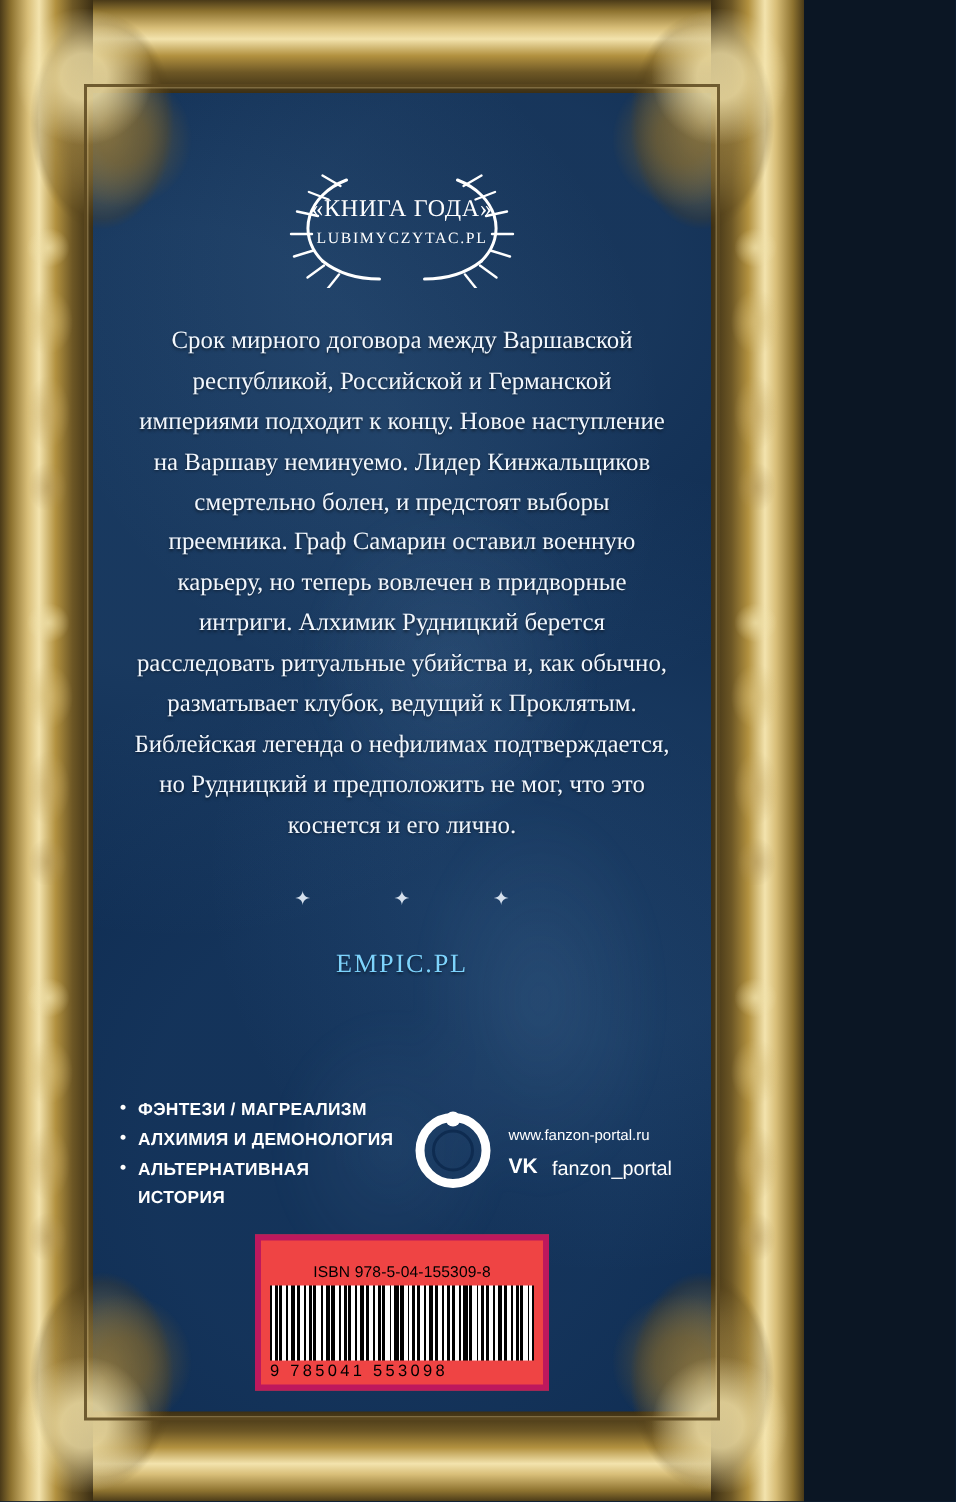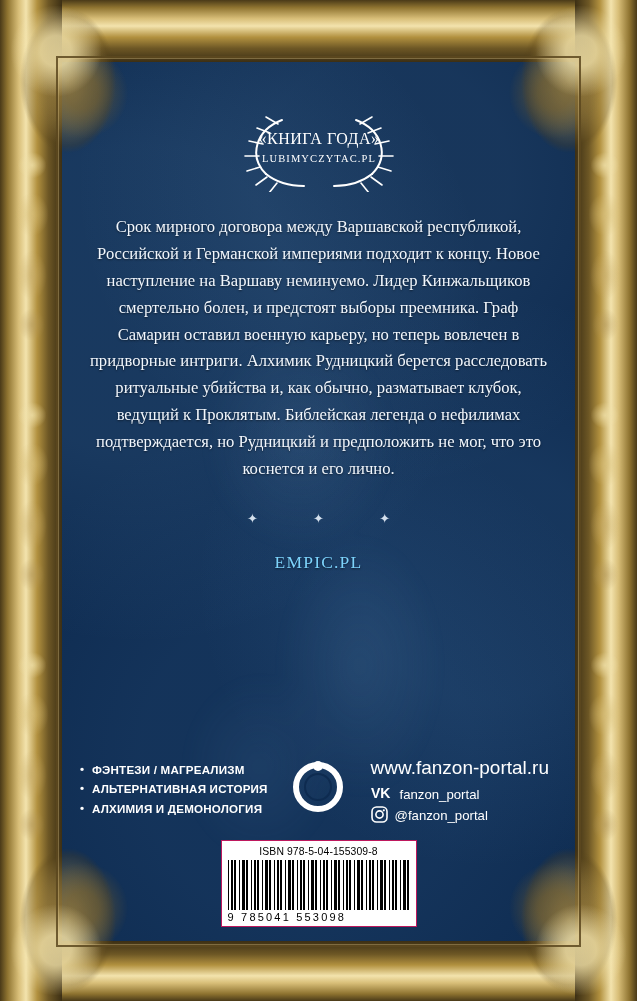--- a/index.html
+++ b/index.html
@@ -9,21 +9,21 @@
   }
   body {
     width: 637px;
     height: 1001px;
     font-family: "Liberation Serif", serif;
     overflow: hidden;
   }
 
   .book-back {
     position: relative;
-    width: 637px;
+    width: 536px;
     height: 1001px;
     background:
       radial-gradient(ellipse 60% 45% at 50% 38%, rgba(60,120,190,0.55) 0%, rgba(20,60,110,0.25) 55%, rgba(8,30,60,0.05) 100%),
       linear-gradient(160deg, #14335c 0%, #13355f 25%, #0f2a4d 55%, #0c2banonexistent 56%, #0b2344 80%, #0a1d39 100%);
     background-color: #0e2b50;
     overflow: hidden;
   }
 
   
   .texture {
@@ -207,28 +207,28 @@
     font-family: "Liberation Sans", sans-serif;
     font-size: 13.2px;
     color: #ffffff;
     line-height: 1.55;
   }
   .link-row {
     display: flex;
     align-items: flex-start;
     gap: 7px;
   }
-  .link-site { font-size: 19px; margin-bottom: 3px; }
+  .link-site { font-size: 10px; margin-bottom: 3px; }
 
   .barcode-box {
     margin: 14px auto 0 auto;
     width: 196px;
-    background: #ffffff;
-    border: 1px solid #be185d;
-    padding: 5px 6px 3px 6px;
+    background: #ef4444;
+    border: 4px solid #be185d;
+    padding: 16px 6px 3px 6px;
     box-sizing: border-box;
   }
   .isbn-text {
     font-family: "Liberation Sans", sans-serif;
     font-size: 10.4px;
     color: #000000;
     text-align: center;
     letter-spacing: 0.1px;
     margin-bottom: 3px;
   }
@@ -320,49 +320,41 @@
     </div>
 
 
     <div class="bottom-area">
 
       <div class="info-row">
 
         <div class="tags">
           <ul>
             <li>ФЭНТЕЗИ / МАГРЕАЛИЗМ</li>
+            <li>АЛХИМИЯ И ДЕМОНОЛОГИЯ</li>
             <li>АЛЬТЕРНАТИВНАЯ ИСТОРИЯ</li>
-            <li>АЛХИМИЯ И ДЕМОНОЛОГИЯ</li>
           </ul>
         </div>
 
         <div class="oroboros">
           <svg width="62" height="62" viewBox="0 0 62 62">
             <circle cx="31" cy="31" r="22" fill="none" stroke="#ffffff" stroke-width="6"></circle>
             <circle cx="31" cy="31" r="13" fill="none" stroke="#0e2b50" stroke-width="2"></circle>
             <circle cx="31" cy="10" r="5" fill="#ffffff"></circle>
           </svg>
         </div>
 
         <div class="links">
           <div class="link-site">www.fanzon-portal.ru</div>
           <div class="link-row">
             <svg width="22" height="15" viewBox="0 0 22 15">
               <text x="0" y="13" font-family="Liberation Sans, sans-serif" font-size="14" font-weight="bold" fill="#ffffff">VK</text>
             </svg>
             <span>fanzon_portal</span>
           </div>
-          <div class="link-row">
-            <svg width="17" height="17" viewBox="0 0 17 17">
-              <rect x="1" y="1" width="15" height="15" rx="4.5" ry="4.5" fill="none" stroke="#ffffff" stroke-width="1.6"></rect>
-              <circle cx="8.5" cy="8.5" r="3.6" fill="none" stroke="#ffffff" stroke-width="1.6"></circle>
-              <circle cx="12.8" cy="4.3" r="1.1" fill="#ffffff"></circle>
-            </svg>
-            <span>@fanzon_portal</span>
-          </div>
         </div>
       </div>
 
       <div class="barcode-box">
         <div class="isbn-text">ISBN 978-5-04-155309-8</div>
         <div class="bars"></div>
         <div class="ean-digits">9 785041 553098</div>
       </div>
 
     </div>

